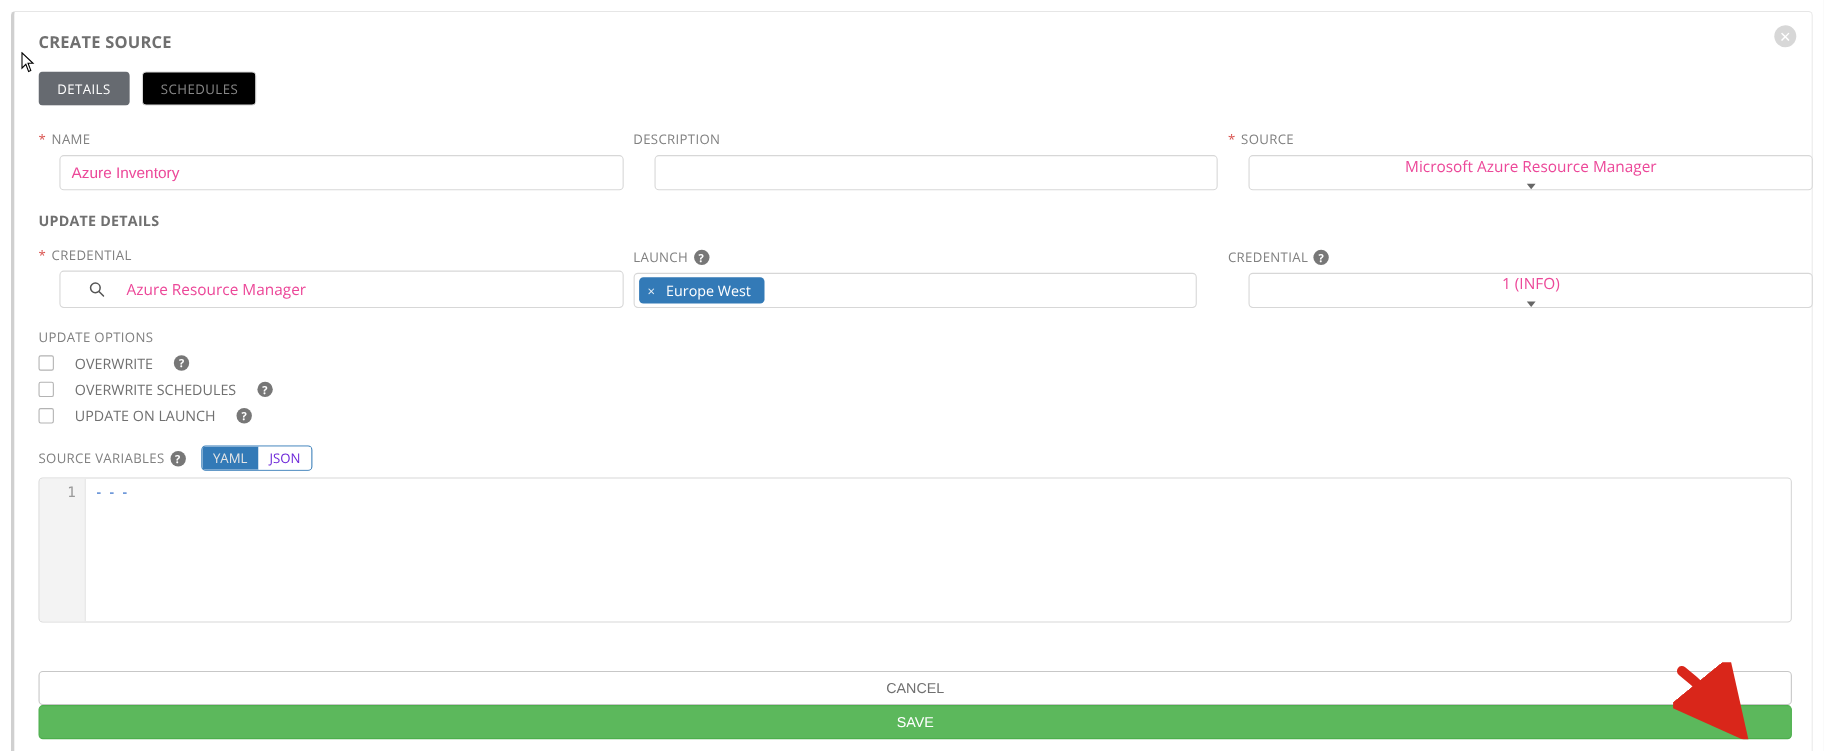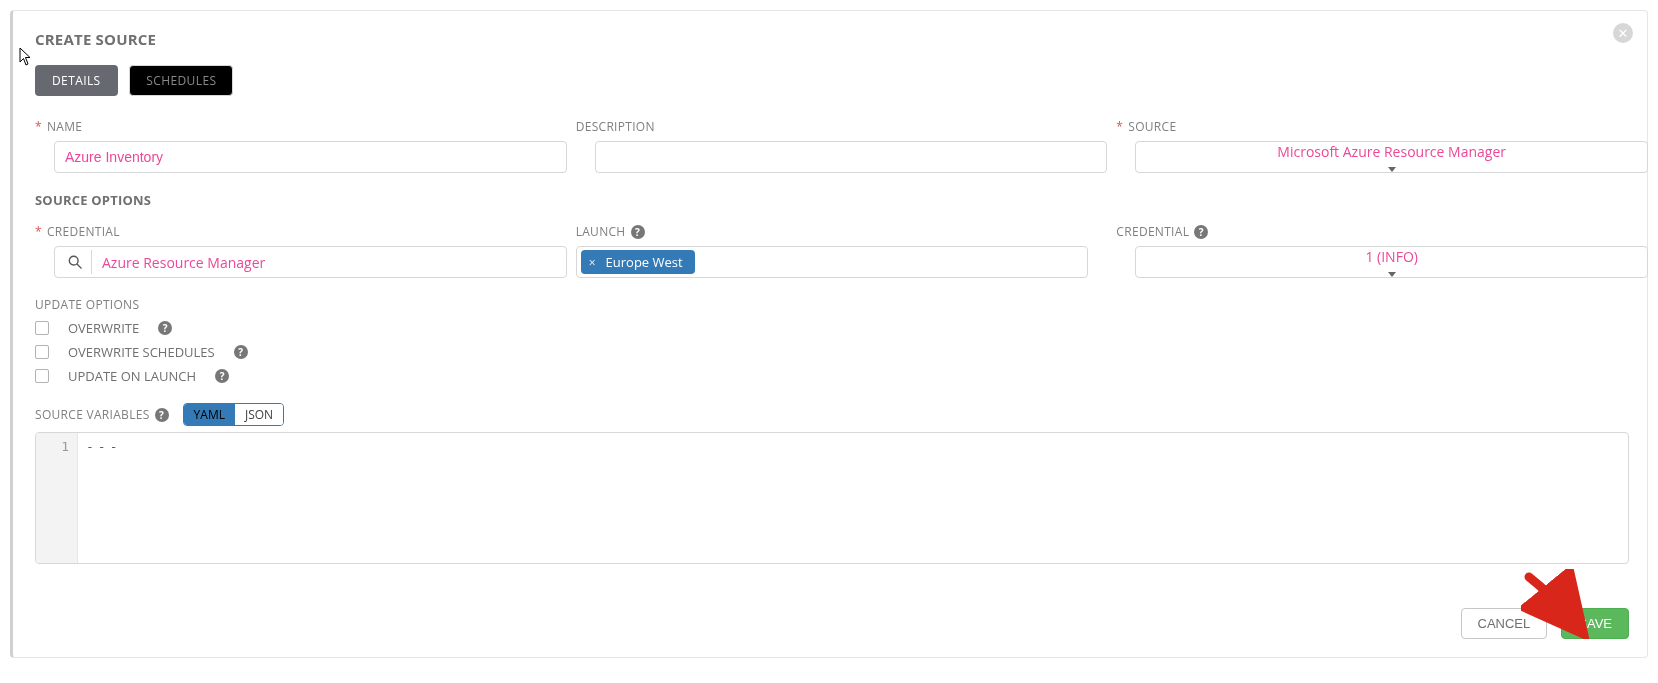--- a/index.html
+++ b/index.html
@@ -87,21 +87,21 @@
     background: #fff;
     margin-left: 19px;
   }
   .select { display: flex; align-items: center; justify-content: space-between; cursor: pointer; position: relative; flex-direction: column; }
   .caret {
     width: 0; height: 0;
     border-left: 4px solid transparent;
     border-right: 4px solid transparent;
     border-top: 5px solid #666;
   }
-  .lookup { display: flex; align-items: center; padding: 3px; overflow: hidden; }
+  .lookup { display: flex; align-items: center; padding: 16px; overflow: hidden; }
   .lookup .search-btn {
     width: 34px; height: 100%;
     display:flex;align-items:center;justify-content:center;
     border-right: 1px solid #d7d7d7;
     cursor: pointer;
     color: #555;
   }
   .lookup .lookup-val { padding: 0 10px; flex:1; }
 
   .section-title {
@@ -138,38 +138,38 @@
     border: 1px solid #b3b3b3;
     border-radius: 2px;
     display:inline-block;
     background:#fff;
     cursor:pointer;
   }
 
   .sv-header {display:flex;align-items:center;gap:14px;margin-bottom:6px;text-align:right;}
   .toggle-group {display:inline-flex;border:1px solid #337ab7;border-radius:4px;overflow:hidden;font-size:12px;}
   .toggle-group .seg {padding:2px 10px;cursor:pointer;}
-  .toggle-group .seg.active{background:#337ab7;color:#000000;}
-  .toggle-group .seg.inactive{background:#fff;color:#404040;}
+  .toggle-group .seg.active{background:#337ab7;color:#e5e5e5;}
+  .toggle-group .seg.inactive{background:#fff;color:#6d28d9;}
 
   .editor {
     width:100%;
     height:132px;
     border:1px solid #d7d7d7;
     border-radius:4px;
     display:flex;
     overflow:hidden;
     font-family: Menlo, Consolas, monospace;
     font-size:13px;
   }
   .gutter { width: 42px; background:#f3f3f3; color:#999; text-align:right; padding:6px 8px 0 0; border-right:1px solid #e6e6e6;}
   .code { flex:1; padding: 6px 8px; color:#2a68c7;}
   .code .dash{letter-spacing:4px;}
 
-  .footer {display:flex;justify-content:flex-end;gap:14px;margin-top:44px;}
+  .footer {display:flex;justify-content:flex-end;gap:0;margin-top:44px;flex-direction:column;}
   .btn {
     padding: 7px 16px;
     font-size:13px;
     border-radius:4px;
     cursor:pointer;
     border:1px solid transparent;
   }
   .btn.cancel{background:#fff;color:#707070;border:1px solid #c7c7c7;}
   .btn.save{background:#5cb85c;color:#fff;border:1px solid #4cae4c;}
 
@@ -226,21 +226,21 @@
         <span class="req">*</span>
         <span>SOURCE</span>
       </div>
       <div class="select">
         <span>Microsoft Azure Resource Manager</span>
         <span class="caret"></span>
       </div>
     </div>
   </div>
 
-  <div class="section-title">SOURCE OPTIONS</div>
+  <div class="section-title">UPDATE DETAILS</div>
 
   <div class="row">
     <div class="col">
       <div class="label">
         <span class="req">*</span>
         <span>CREDENTIAL</span>
       </div>
       <div class="lookup">
         <div class="search-btn">
           <svg width="14" height="14" viewBox="0 0 16 16">

